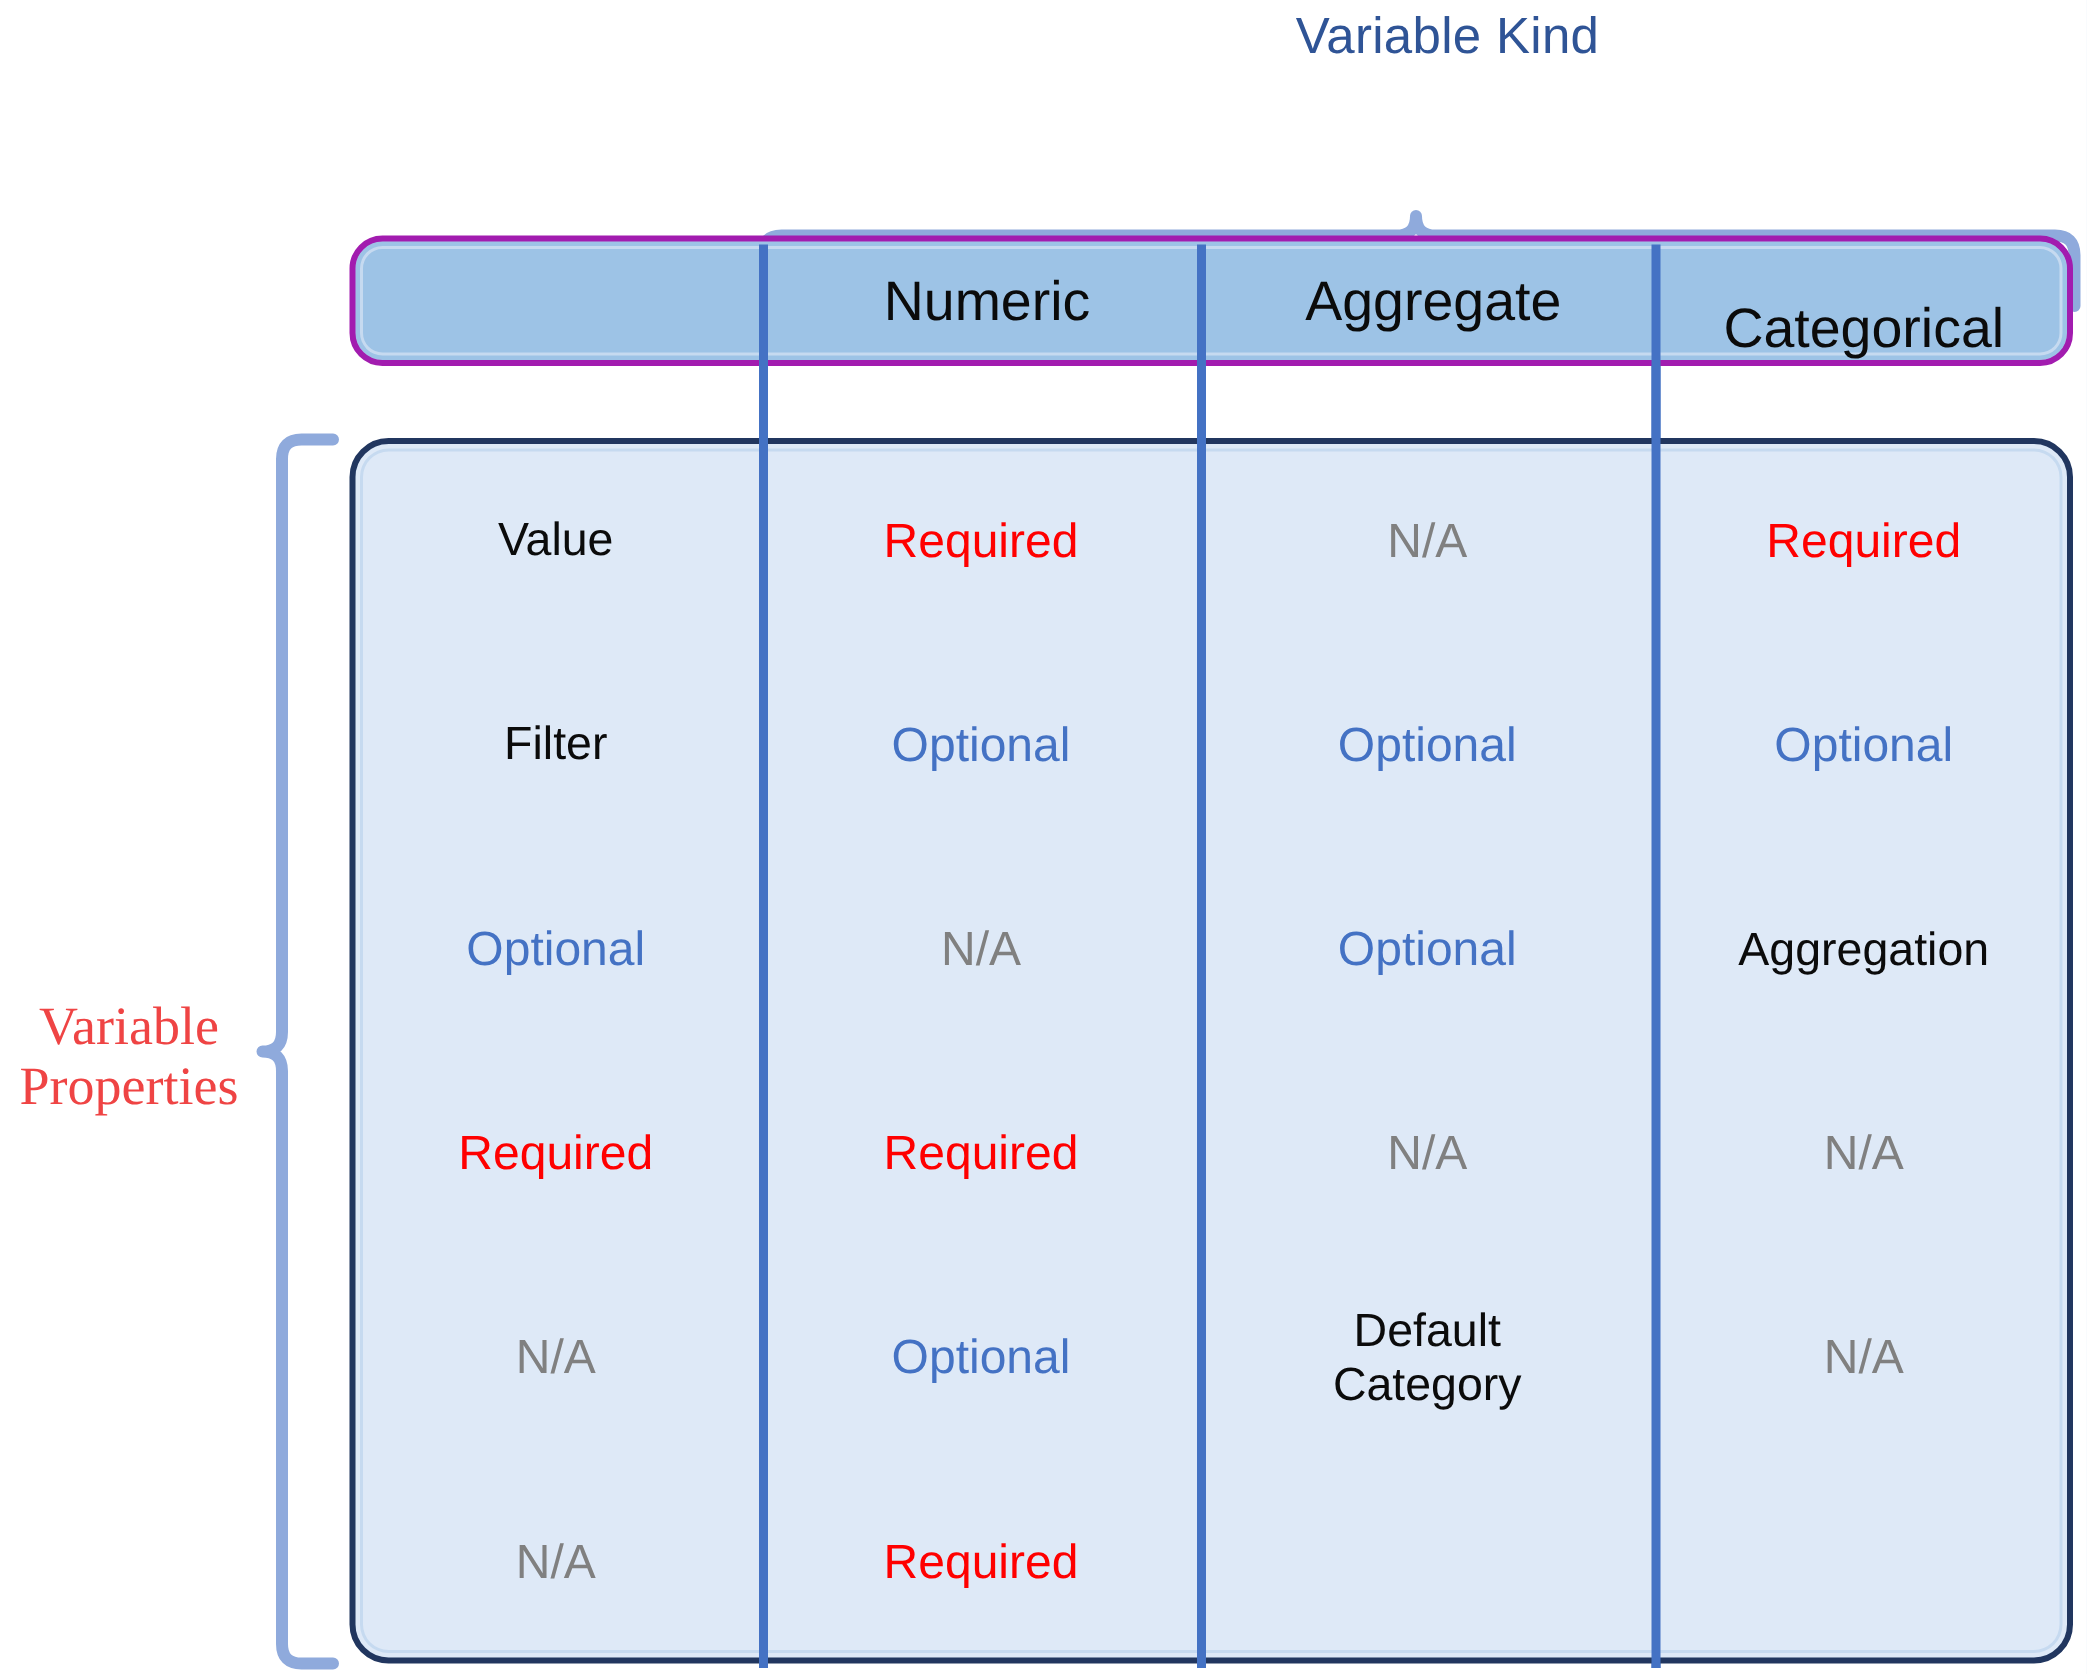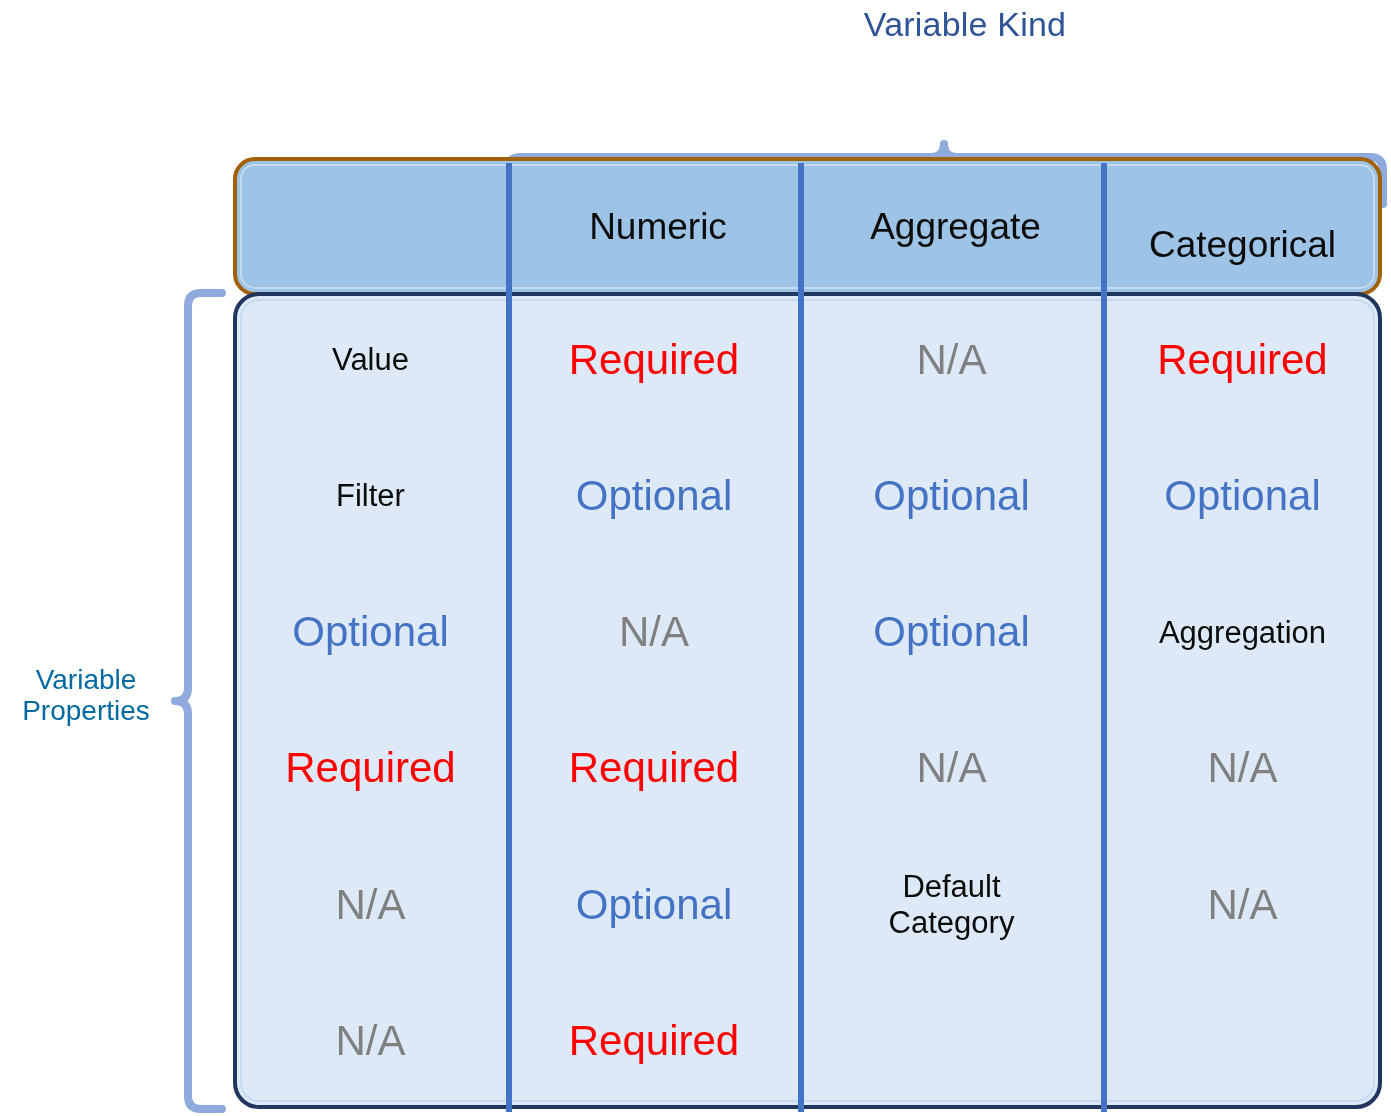--- a/index.html
+++ b/index.html
@@ -31,41 +31,42 @@
     line-height: 1.2;
   }
 
   
   .group-title-left {
     position: absolute;
     left: 0px;
     top: 664px;
     width: 172px;
     text-align: center;
-    font-size: 28px;
-    color: #0369a1;
+    font-size: 36px;
+    color: #ef4444;
     line-height: 1.12;
+    font-family: Liberation Serif, serif;
   }
 
   
   .bracket-top, .bracket-left {
     position: absolute;
     pointer-events: none;
   }
 
   
   .header-bar {
     position: absolute;
     left: 233px;
     top: 157px;
     width: 1149px;
-    height: 139px;
+    height: 87px;
     box-sizing: border-box;
     background: #9DC3E6;
-    border: 4px solid #a16207;
+    border: 4px solid #a21caf;
     border-radius: 22px;
     box-shadow: inset 0 0 0 3px #9DC3E6,
                 inset 0 0 0 5px #C6DAF0;
   }
   .header-cells {
     position: absolute;
     inset: 0;
     display: flex;
   }
   .header-cell {
@@ -114,21 +115,21 @@
     top: 292px;
     width: 1024px;
     height: 817px;
     display: grid;
     grid-template-columns: 275px 292px 303px 279px;
     grid-template-rows: repeat(6, 1fr);
     align-items: center;
   }
   .cell {
     text-align: center;
-    font-size: 42px;
+    font-size: 32px;
     line-height: 1.15;
     padding: 0 6px;
   }
   .row-label {
     color: #0b0b0b;
     font-size: 31px;
   }
   .v-required { color: #FF0000; }
   .v-optional { color: #4472C4; }
   .v-na       { color: #808080; }

